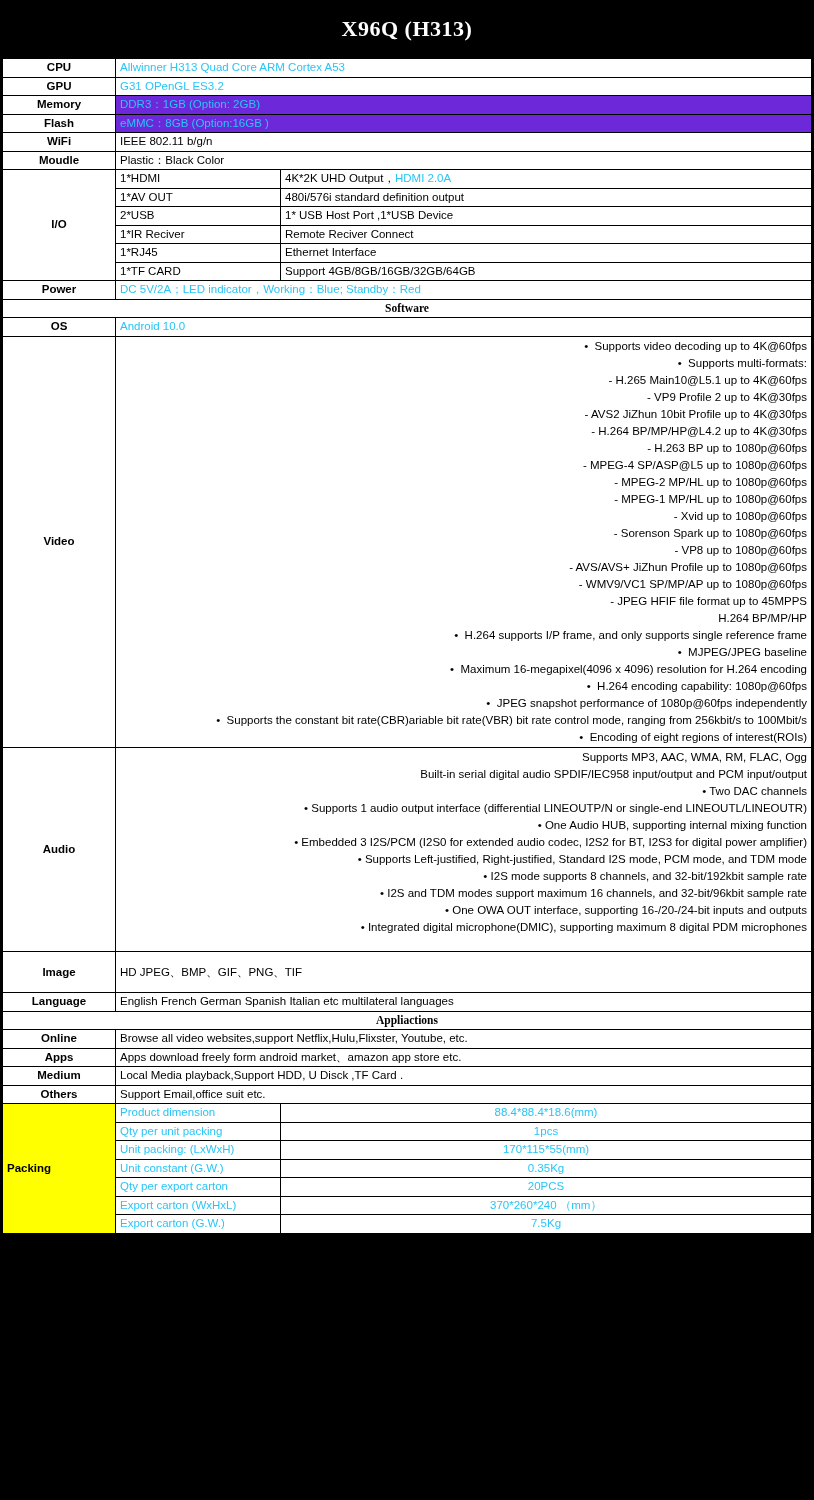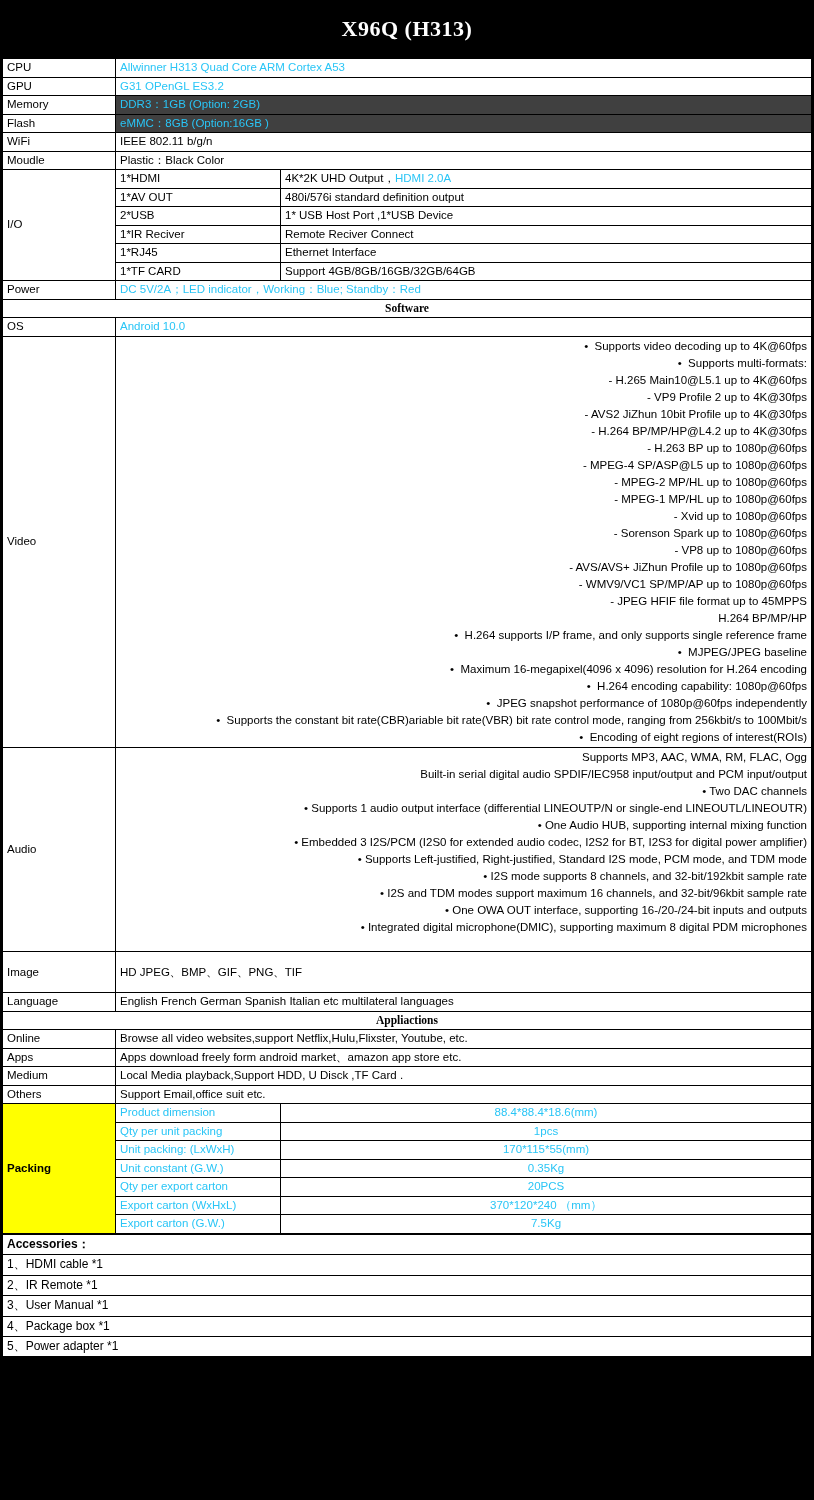--- a/index.html
+++ b/index.html
@@ -41,27 +41,27 @@
     table-layout: fixed;
   }
   table.spec td {
     border: 1px solid #000;
     padding: 1px 4px;
     vertical-align: middle;
     font-size: 11.5px;
     line-height: 1.35;
   }
   .lbl {
-    text-align: left;
-    font-weight: normal;
+    text-align: center;
+    font-weight: bold;
     width: 113px;
     font-size: 12.5px;
   }
   .cy { color: #29c5f6; }
-  .hl-yellow { background: #404040; }
+  .hl-yellow { background: #6d28d9; }
   .section-head {
     text-align: center;
     font-weight: bold;
     font-size: 19px;
     font-family: "Liberation Serif", serif;
     padding: 2px 0;
   }
   .io-sub-left { width: 165px; }
   ul.blist {
     margin: 0;
@@ -285,45 +285,23 @@
       <tr>
         <td class="pack-name">Unit constant (G.W.)</td>
         <td class="pack-val">0.35Kg</td>
       </tr>
       <tr>
         <td class="pack-name">Qty per export carton</td>
         <td class="pack-val">20PCS</td>
       </tr>
       <tr>
         <td class="pack-name">Export carton (WxHxL)</td>
-        <td class="pack-val">370*120*240 （mm）</td>
+        <td class="pack-val">370*260*240 （mm）</td>
       </tr>
       <tr>
         <td class="pack-name">Export carton (G.W.)</td>
         <td class="pack-val">7.5Kg</td>
       </tr>
     </tbody>
   </table>
 
-  <table class="acc">
-    <tbody>
-      <tr>
-        <td class="acc-head">Accessories：</td>
-      </tr>
-      <tr>
-        <td>1、HDMI cable  *1</td>
-      </tr>
-      <tr>
-        <td>2、IR Remote *1</td>
-      </tr>
-      <tr>
-        <td>3、User Manual *1</td>
-      </tr>
-      <tr>
-        <td>4、Package box  *1</td>
-      </tr>
-      <tr>
-        <td>5、Power adapter  *1</td>
-      </tr>
-    </tbody>
-  </table>
 
 </div>
 
 </body></html>

